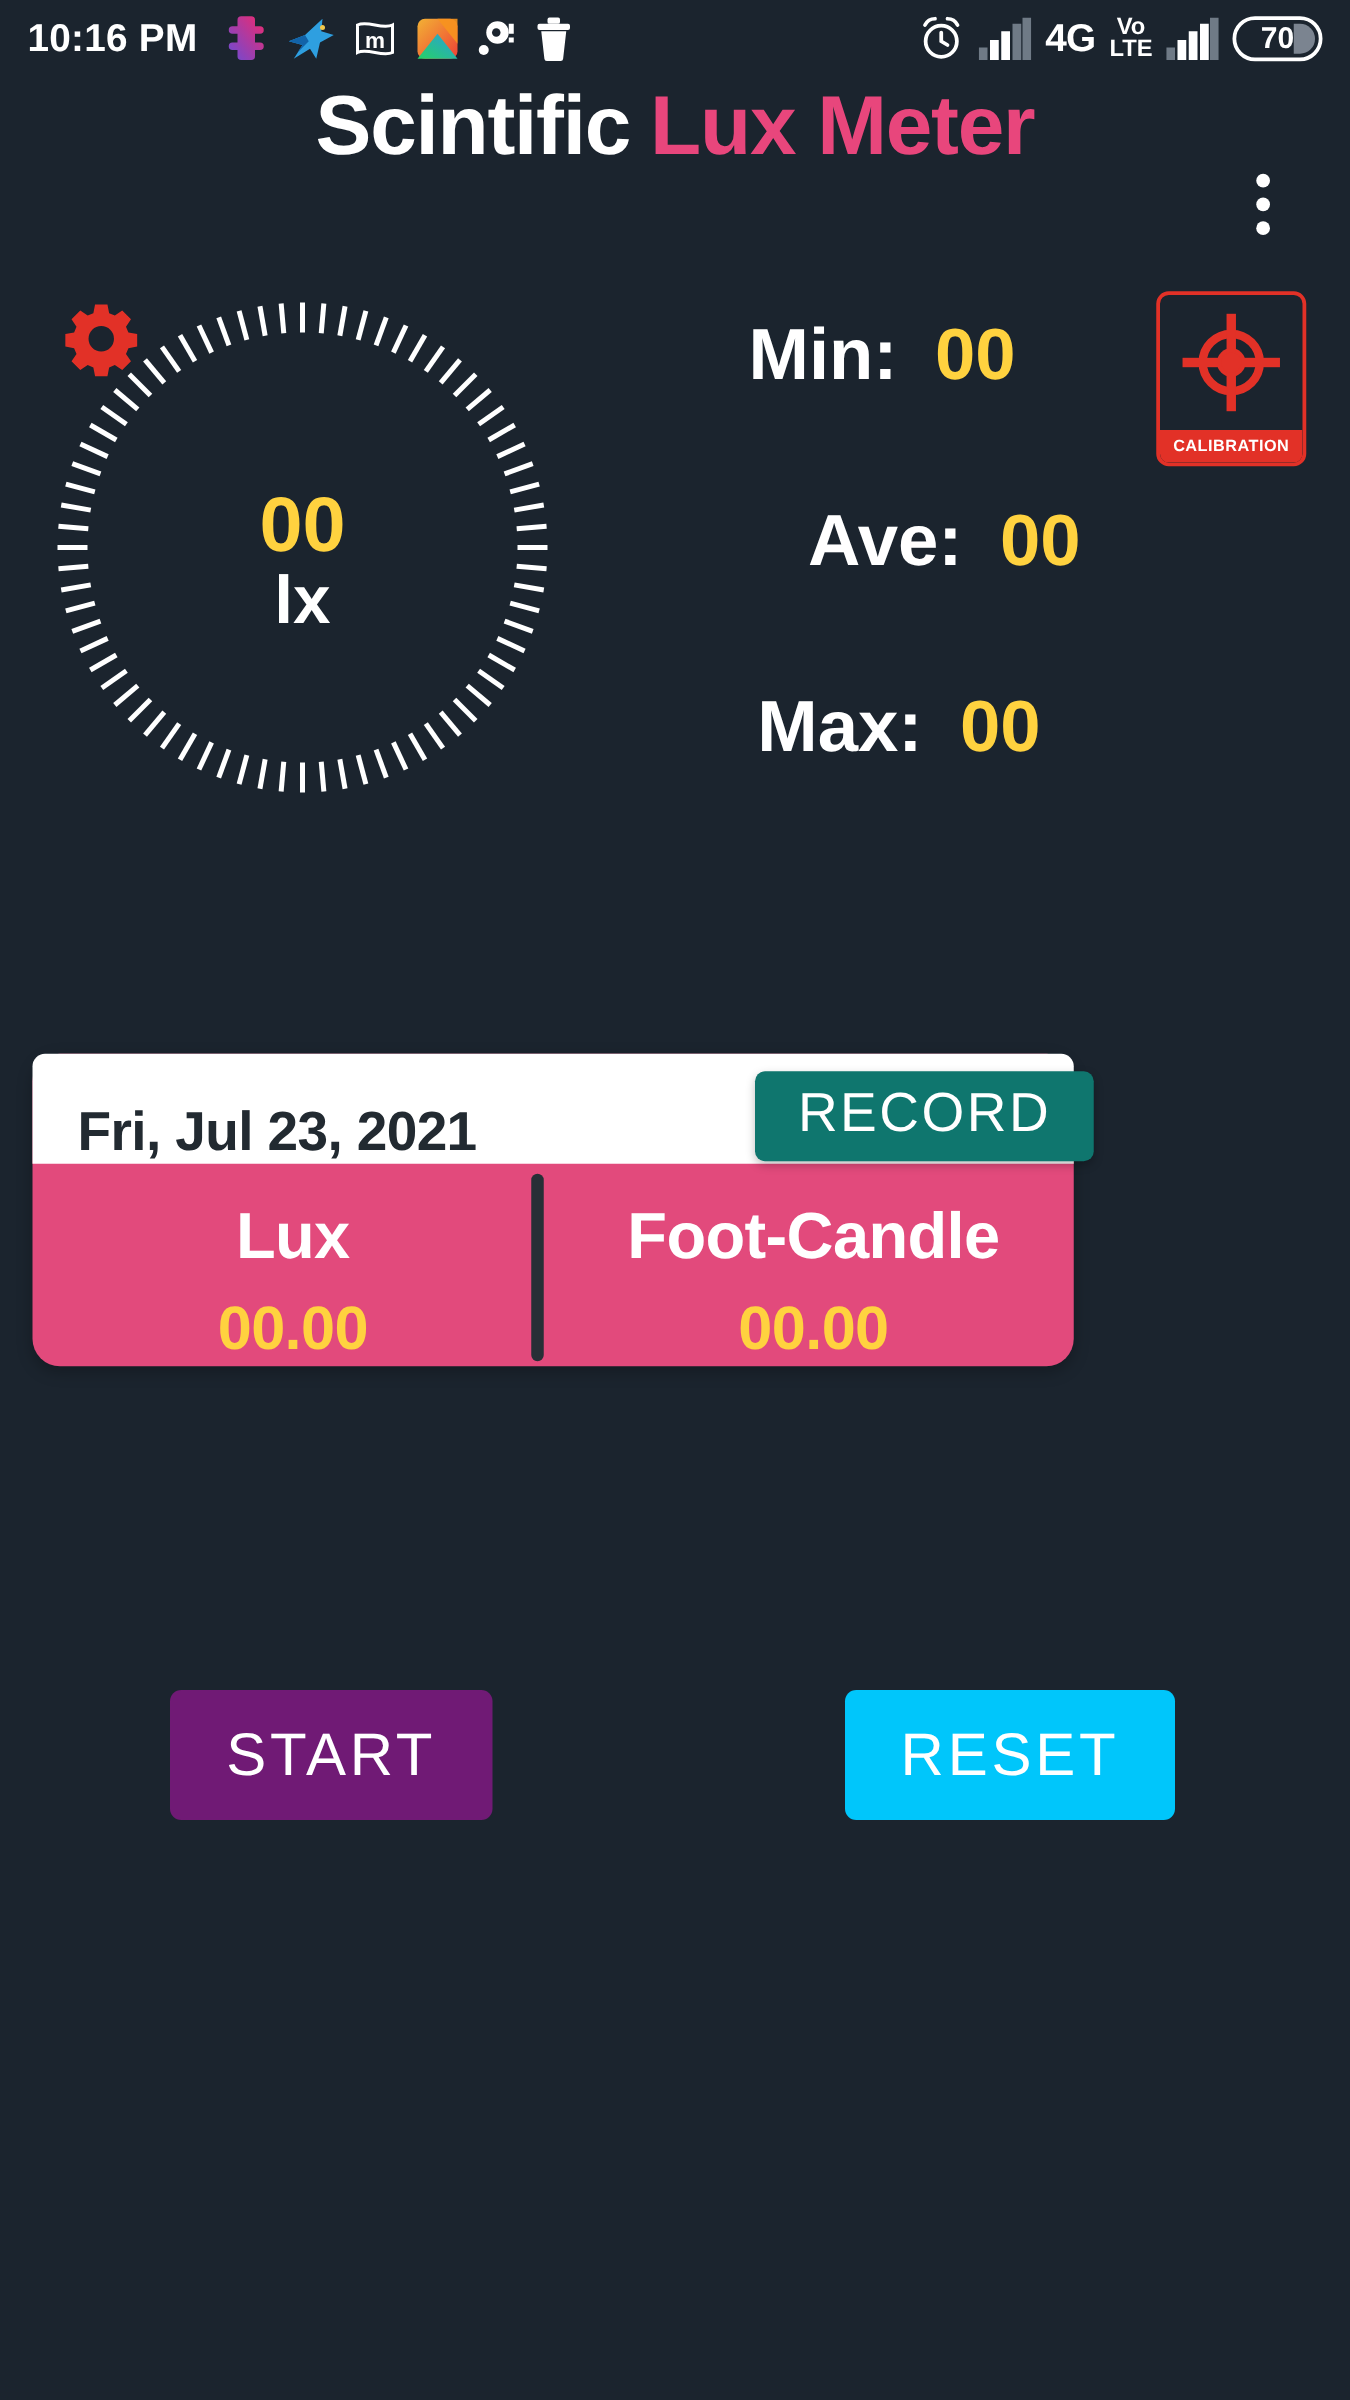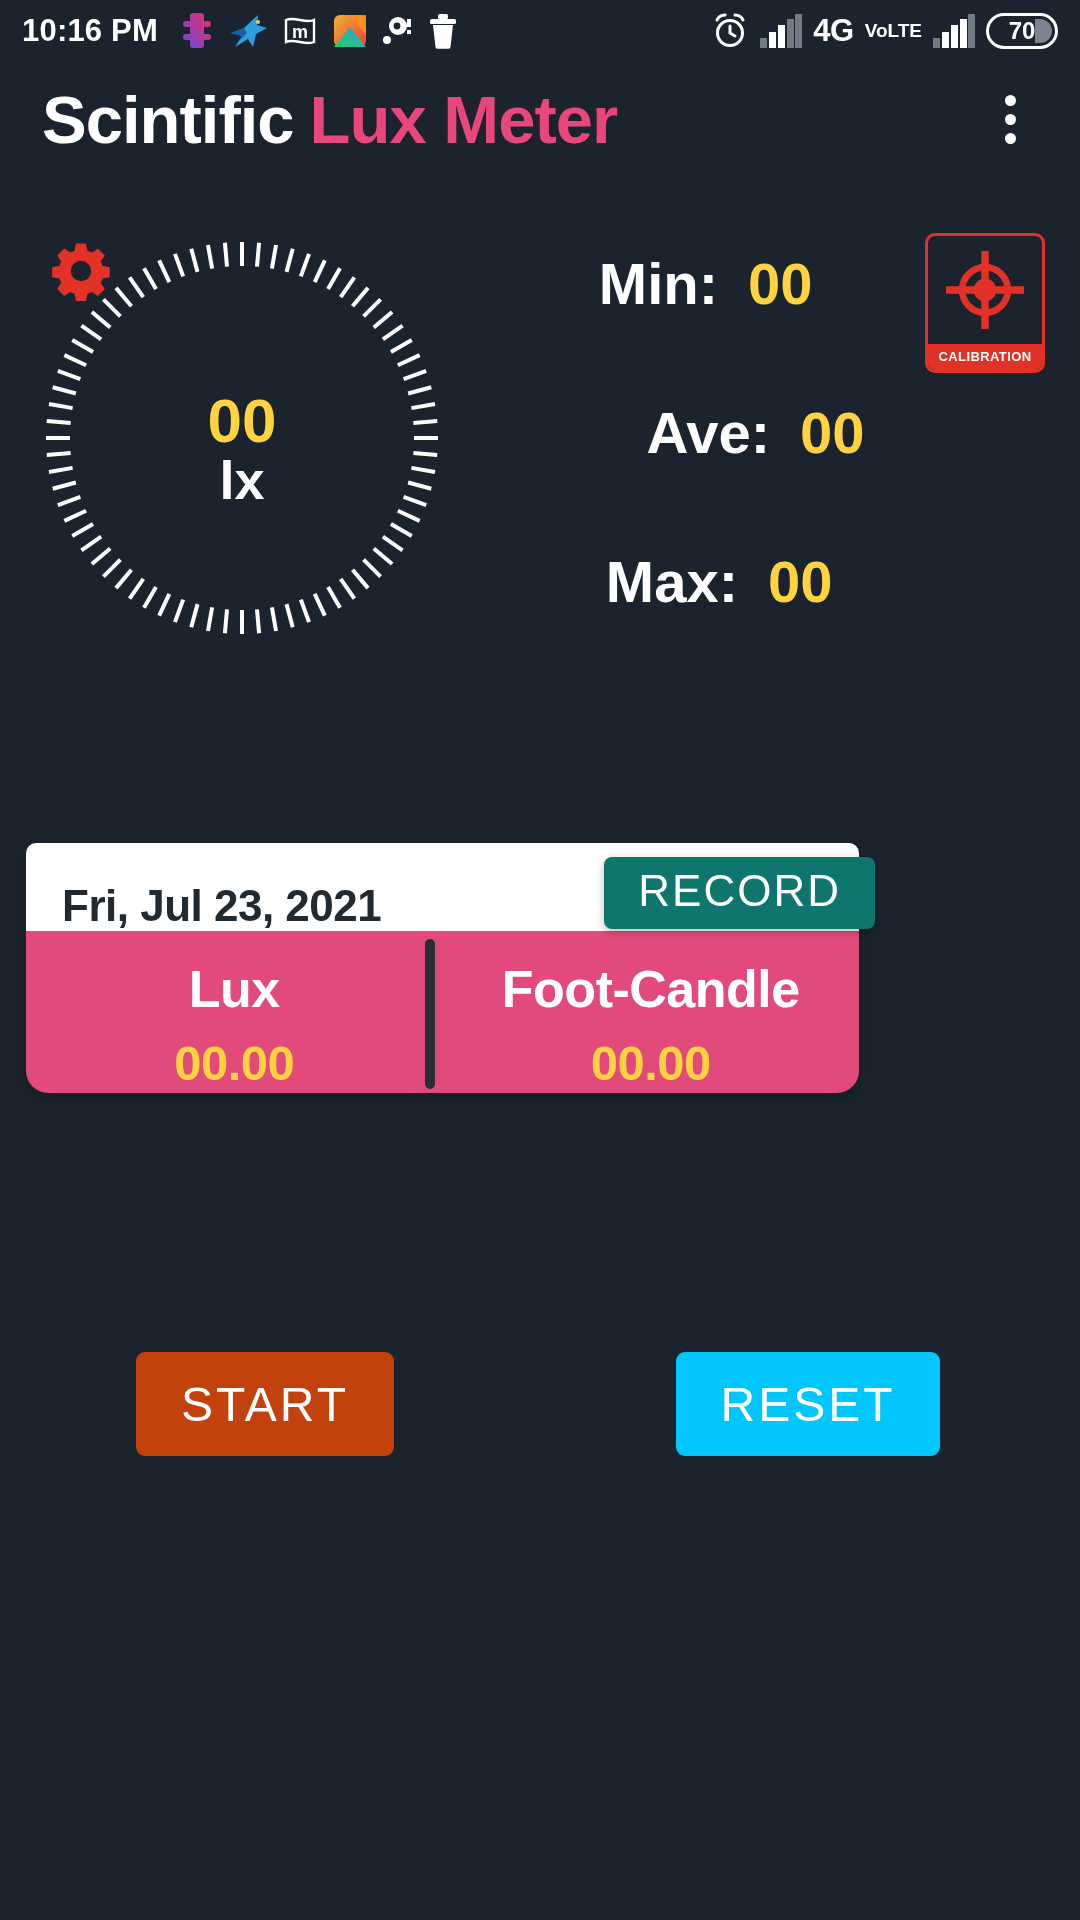--- a/index.html
+++ b/index.html
@@ -30,28 +30,28 @@
     display:flex; align-items:center; justify-content:center; position:relative;
     background:#1b242e;
   }
   .batt::after{
     content:""; position:absolute; right:3px; top:3px; bottom:3px; width:17px;
     background:#7b8490; border-radius:0 13px 13px 0;
   }
   .batt span { color:#ffffff; font-size:24px; font-weight:bold; position:relative; z-index:2; }
 
   .net4g { color:#ffffff; font-size:31px; font-weight:bold; letter-spacing:-.5px; }
-  .volte { display:flex; flex-direction:row; align-items:center; line-height:.95; color:#fff; }
+  .volte { display:flex; flex-direction:column; align-items:center; line-height:.95; color:#fff; }
   .volte b { font-size:19px; font-weight:bold; }
   .volte i { font-size:19px; font-weight:bold; font-style:normal; }
 
   
   .appbar {
     position:absolute; top:62px; left:0; width:1080px; height:115px;
-    display:flex; align-items:center; padding:0 42px;
+    display:flex; align-items:center; padding:0 42px;flex-direction:column;
   }
   .apptitle { font-size:67px; font-weight:bold; letter-spacing:-1px; white-space:nowrap; }
   .apptitle .t1 { color:#ffffff; }
   .apptitle .t2 { color:#e8467c; margin-left:16px; }
   .kebab {
     margin-left:auto; width:56px; height:70px;
     display:flex; flex-direction:column; align-items:center; justify-content:center; gap:8px;
   }
   .kebab i { width:11px; height:11px; border-radius:50%; background:#ffffff; display:block; }
 
@@ -115,21 +115,21 @@
     background:#272f36; border-radius:5px;
   }
 
   
   .actions { position:absolute; left:0; top:1352px; width:1080px; height:104px; }
   .btn {
     position:absolute; height:104px; border-radius:9px;
     display:flex; align-items:center; justify-content:center;
     color:#ffffff; font-size:48px; letter-spacing:3px;
   }
-  .btn-start { left:136px; width:258px; background:#c2410c; }
+  .btn-start { left:136px; width:258px; background:#701a75; }
   .btn-reset { left:676px; width:264px; background:#00c6fb; }
 </style>
 </head>
 <body>
 
 <div class="screen">
 
   <div class="statusbar">
     <div class="status-clock">10:16 PM</div>
 

